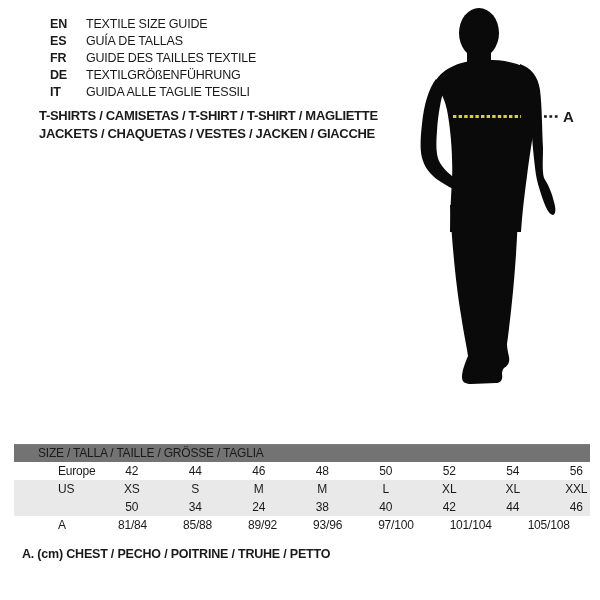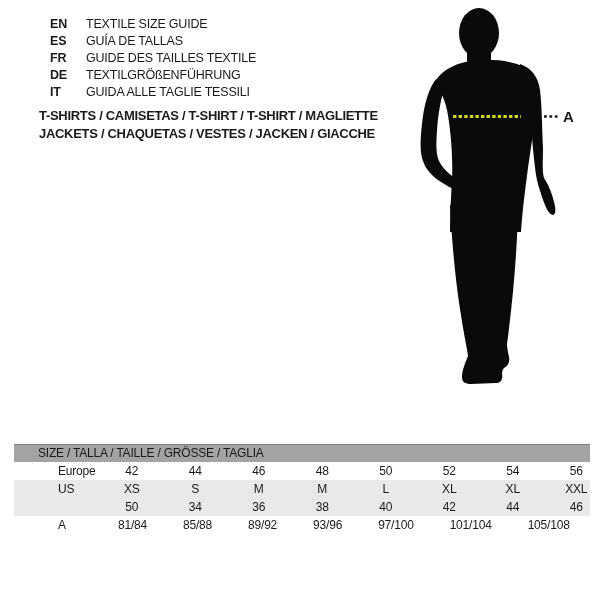--- a/index.html
+++ b/index.html
@@ -65,21 +65,21 @@
     <path d="M 26,79 C 19,88 14,104 12,124 C 10,141 10,153 13,161 C 16,170 23,177 31,182 C 36,185 41,188 45,190 L 48,180 C 41,176 33,169 29,161 C 26,154 26,144 27,131 C 28,114 31,99 34,89 Z" fill="#0a0a0a"></path>
     <path d="M 110,64 C 121,68 128,76 130,90 C 132,106 132,128 133,148 C 133,160 132,170 134,178 C 138,184 142,193 144,202 C 146,209 146,214 143,215 C 139,215 135,206 132,197 C 129,188 127,181 126,175 C 124,160 122,140 121,122 C 120,105 117,88 110,76 Z" fill="#0a0a0a"></path>
     <path d="M 40,205 C 42,245 46,285 51,315 C 54,335 57,348 58,356 C 55,363 52,371 52,377 C 52,382 55,384 61,384 L 86,383 C 91,383 93,379 92,374 C 92,371 93,369 94,368 C 98,366 100,362 99,357 C 98,352 97,348 97,344 C 100,322 103,295 105,268 C 107,243 108,220 108,205 Z" fill="#0a0a0a"></path>
     <line x1="43" y1="116.5" x2="111" y2="116.5" stroke-width="3.2" stroke-dasharray="3.4 2.2" stroke="#d2d821"></line>
     <line x1="134" y1="116.5" x2="149" y2="116.5" stroke-width="2.4" stroke-dasharray="2.8 2.6" stroke="#1a1a1a"></line>
     <text x="153" y="122" font-size="15" font-weight="bold" fill="#1a1a1a">A</text>
   </svg>
 
 
   <div class="size-table">
-    <div class="thead" style="background: #a3a3a3; padding-left: 24px;">SIZE / TALLA / TAILLE / GRÖSSE / TAGLIA</div>
+    <div class="thead" style="background: #737373; padding-left: 24px;">SIZE / TALLA / TAILLE / GRÖSSE / TAGLIA</div>
     <div id="table-rows">
         <div class="trow">
           <div class="tcell label">Europe</div>
           <div class="tcell">42</div>
           <div class="tcell">44</div>
           <div class="tcell">46</div>
           <div class="tcell">48</div>
           <div class="tcell">50</div>
           <div class="tcell">52</div>
           <div class="tcell">54</div>
@@ -93,35 +93,36 @@
           <div class="tcell">M</div>
           <div class="tcell">L</div>
           <div class="tcell">XL</div>
           <div class="tcell">XL</div>
           <div class="tcell">XXL</div>
         </div>
         <div class="trow" style="background: rgb(233, 233, 233);">
           <div class="tcell label"></div>
           <div class="tcell">50</div>
           <div class="tcell">34</div>
-          <div class="tcell">36</div>
+          <div class="tcell">24</div>
           <div class="tcell">38</div>
           <div class="tcell">40</div>
           <div class="tcell">42</div>
           <div class="tcell">44</div>
           <div class="tcell">46</div>
         </div>
         <div class="trow">
           <div class="tcell label">A</div>
           <div class="tcell">81/84</div>
           <div class="tcell">85/88</div>
           <div class="tcell">89/92</div>
           <div class="tcell">93/96</div>
           <div class="tcell">97/100</div>
           <div class="tcell">101/104</div>
           <div class="tcell">105/108</div>
           <div class="tcell">109/112</div>
         </div>
       </div>
   </div>
 
+  <div class="footnote">A. (cm) CHEST / PECHO / POITRINE / TRUHE / PETTO</div>
 
 </div>
 
 </body></html>

